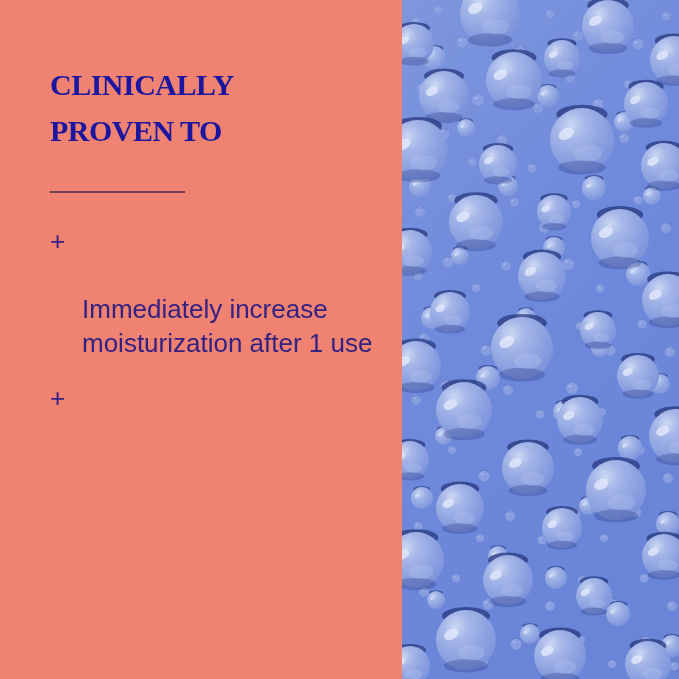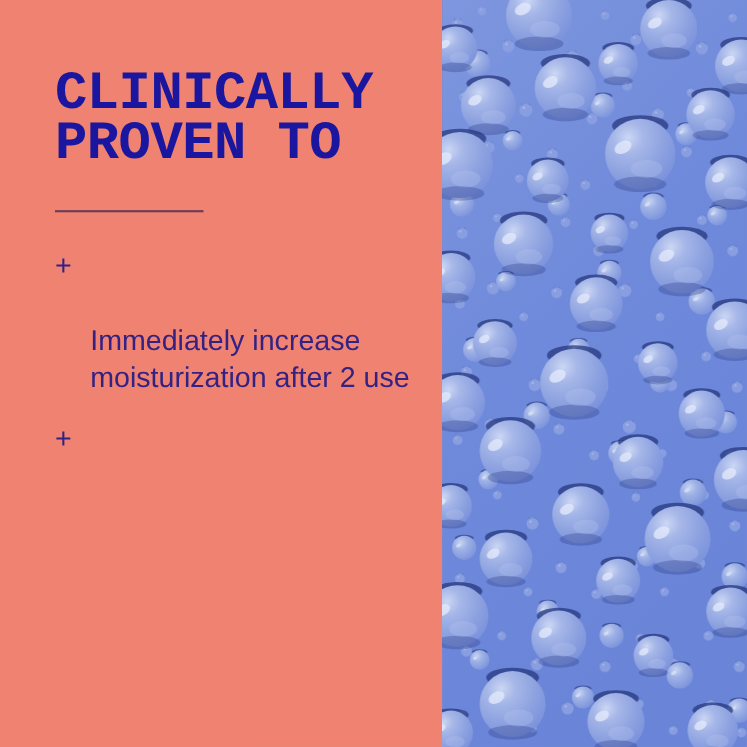--- a/index.html
+++ b/index.html
@@ -32,22 +32,22 @@
     box-sizing: border-box;
     padding: 0;
   }
 
   .headline {
     position: absolute;
     left: 50px;
     top: 62px;
     width: 340px;
     margin: 0;
-    font-family: Liberation Mono, monospace;
-    font-size: 49px;
+    font-family: Liberation Serif, serif;
+    font-size: 30px;
     line-height: 46px;
     letter-spacing: -0.5px;
     font-weight: 700;
     color: #1b16a0;
     text-transform: uppercase;
     white-space: pre-line;
   }
 
   .rule {
     position: absolute;
@@ -122,21 +122,21 @@
 
     <h1 class="headline">CLINICALLY
 PROVEN TO</h1>
 
     <div class="rule"></div>
 
     <ul class="claims">
       <li class="claim">
         <span class="plus">+</span>
         <span class="claim-text">Immediately increase
-moisturization after 2 use</span>
+moisturization after 1 use</span>
       </li>
       <li class="claim">
         <span class="plus">+</span>
       </li>
     </ul>
 
   </section>
 
   <section class="image-panel">
     <div class="droplet-field">

